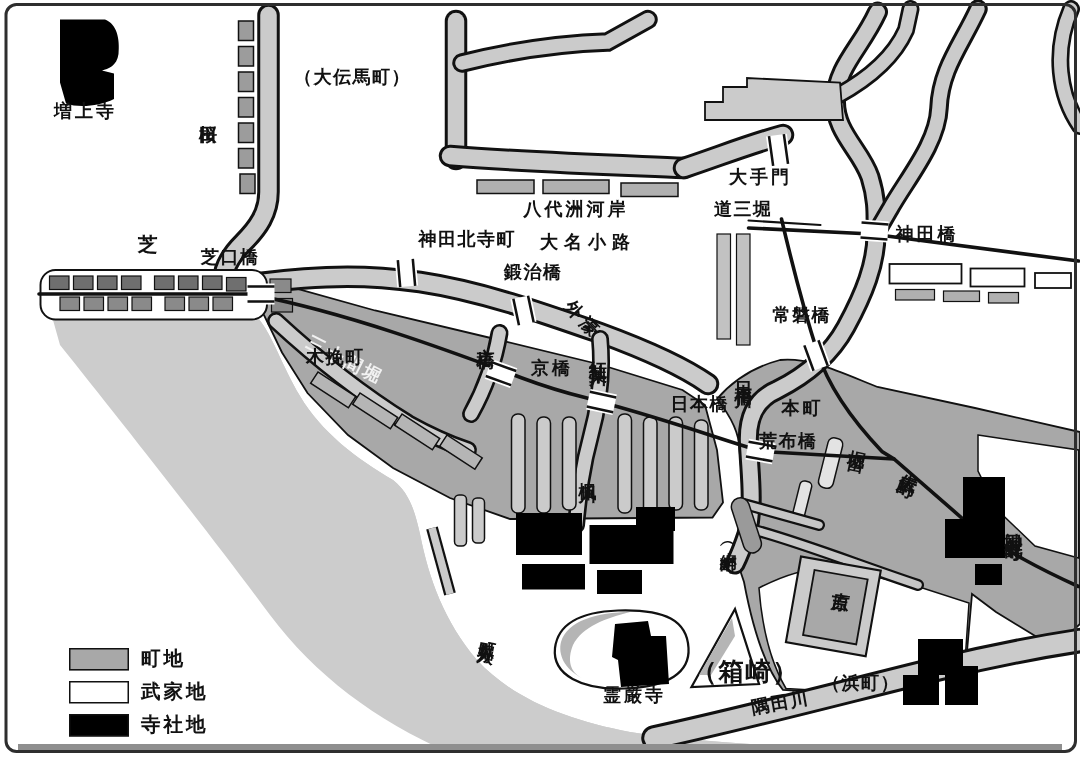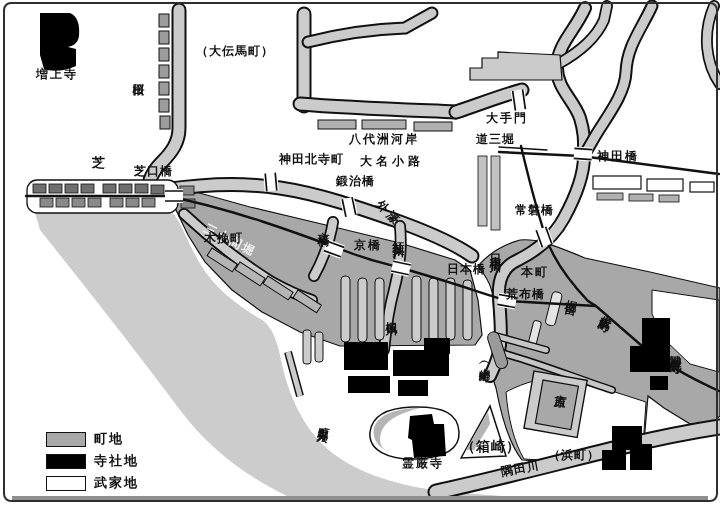--- a/index.html
+++ b/index.html
@@ -309,35 +309,35 @@
   <div class="lbl v" style="left:489px;top:244px">日本橋川</div>
   <div class="lbl" style="left:515px;top:204px">常磐橋</div>
   <div class="lbl" style="left:521px;top:266px;letter-spacing:2px">本町</div>
   <div class="lbl" style="left:506px;top:288px">荒布橋</div>
   <div class="lbl v" style="left:568px;top:290px;transform:rotate(12deg)">堀留</div>
   <div class="lbl v" style="left:605px;top:304px;transform:rotate(20deg)">大伝馬町</div>
   <div class="lbl v" style="left:669px;top:345px">神田北寺町</div>
   <div class="lbl v" style="left:478px;top:357px;font-size:11px">（小網町）</div>
   <div class="lbl v" style="left:556px;top:384px;transform:rotate(8deg)">吉原</div>
   <div class="lbl" style="left:548px;top:449px">（浜町）</div>
-  <div class="lbl" style="left:461px;top:439px;font-size:14px">（箱崎）</div>
+  <div class="lbl" style="left:461px;top:439px;font-size:17px">（箱崎）</div>
   <div class="lbl" style="left:500px;top:466px;transform:rotate(-10deg)">隅田川</div>
   <div class="lbl" style="left:402px;top:457px;letter-spacing:2px">霊厳寺</div>
   <div class="lbl v" style="left:320px;top:417px;transform:rotate(11deg);font-size:11px;letter-spacing:1px">八町堀舟入り</div>
   <div class="lbl v" style="left:385px;top:311px">楓川</div>
 </div>
 
 <div id="legend">
   <div class="leg-row">
     <div class="swatch" style="background: rgb(168, 168, 168);"></div>
     <div class="leg-label">町地</div>
   </div>
   <div class="leg-row">
+    <div class="swatch" style="background: rgb(255, 255, 255);"></div>
+    <div class="leg-label">武家地</div>
+  </div>
+  <div class="leg-row">
     <div class="swatch" style="background: rgb(0, 0, 0);"></div>
     <div class="leg-label">寺社地</div>
   </div>
-  <div class="leg-row">
-    <div class="swatch" style="background: rgb(255, 255, 255);"></div>
-    <div class="leg-label">武家地</div>
-  </div>
 </div>
 
 </div>
 
 </body></html>

